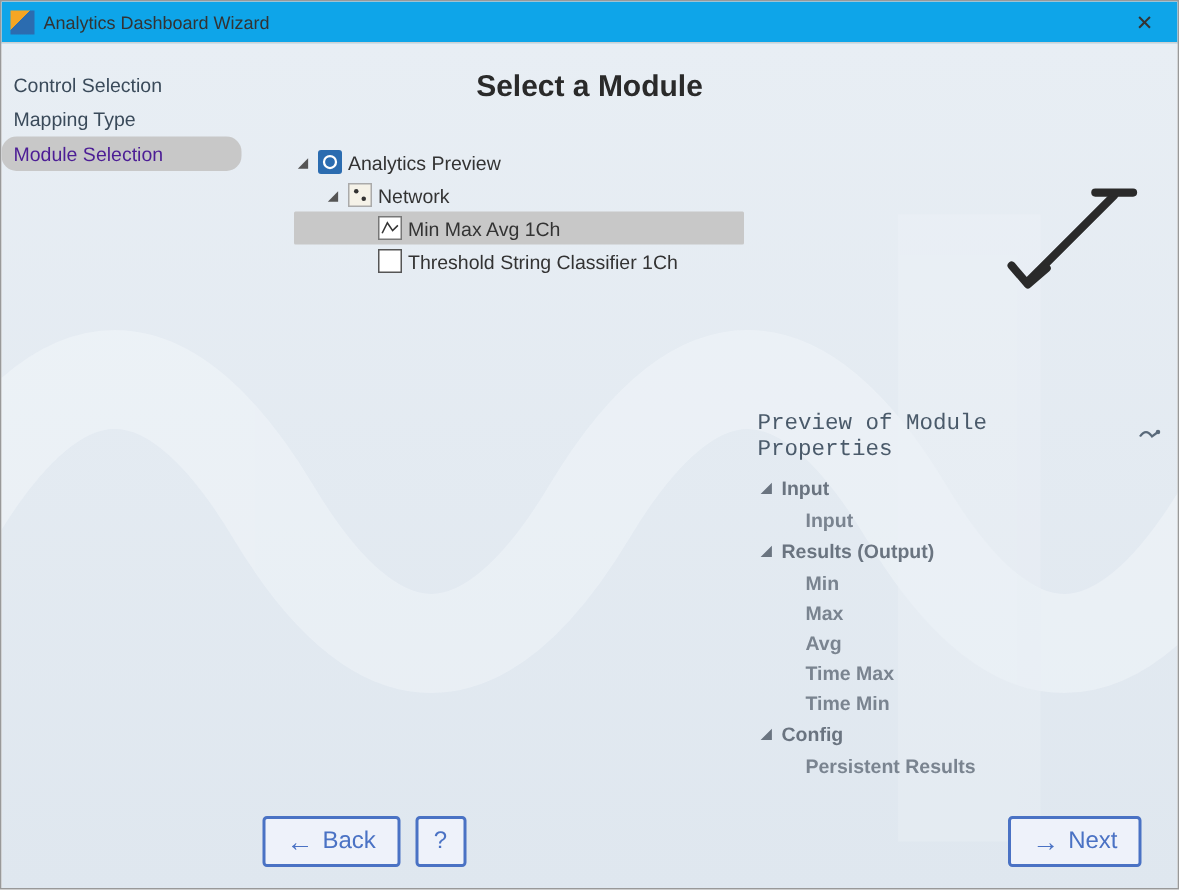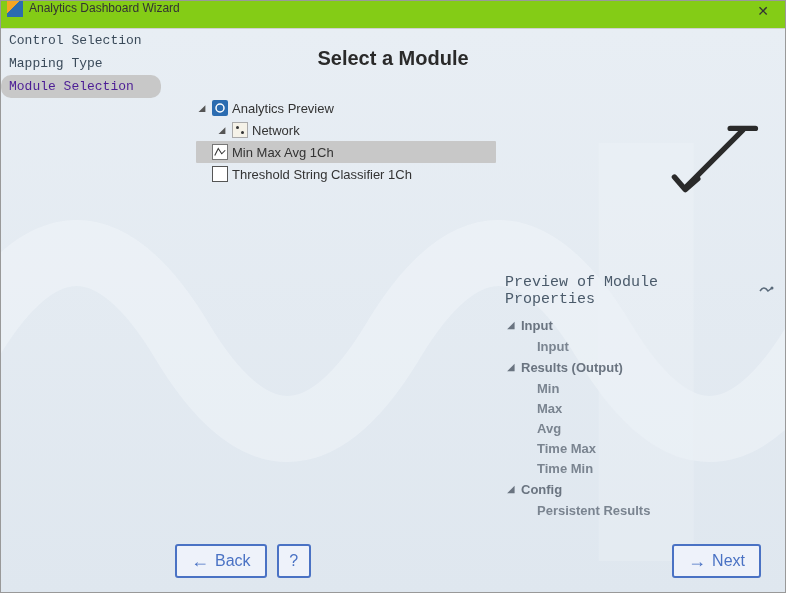--- a/index.html
+++ b/index.html
@@ -9,23 +9,23 @@
     background: #fff;
     width: 786px;
     height: 593px;
     overflow: hidden;
     position: relative;
     border: 1px solid #999;
   }
   .titlebar {
     height: 28px;
     display: flex;
-    align-items: flex-start;
+    align-items: center;
     padding: 0 6px;
-    background: #84cc16;
+    background: #0ea5e9;
     border-bottom: 1px solid #d0d0d0;
   }
   .titlebar .icon {
     width: 16px; height: 16px;
     background: linear-gradient(135deg, #f5a623 40%, #2b6cb0 40%);
     margin-right: 6px;
     display: inline-block;
   }
   .titlebar .title { flex: 1; font-size: 12px; color: #333; }
   .titlebar .close {
@@ -41,23 +41,22 @@
   }
   .wave-bg {
     position: absolute;
     left: -30px; right: -30px; top: 70px; bottom: 0;
     opacity: 0.35;
     pointer-events: none;
   }
   .wave-bg svg { width: 100%; height: 100%; }
   .step-list {
     position: absolute;
-    left: 0; top: 0;
+    left: 0; top: 16px;
     width: 160px;
-    font-family: Liberation Mono, monospace;
   }
   .step-item {
     padding: 4px 8px;
     font-size: 13px;
     color: #3a4a5a;
     cursor: pointer;
   }
   .step-item.selected {
     background: #c8c8c8;
     color: #4c1d95;
@@ -101,21 +100,21 @@
     display: inline-flex;
     align-items: center; justify-content: center;
     font-size: 10px;
   }
   .tree-row.selected {
     background: #c8c8c8;
     border-radius: 1px;
   }
   .ind1 { padding-left: 0; }
   .ind2 { padding-left: 20px; }
-  .ind3 { }
+  .ind3 { padding-left: 40px; }
   .icon-project {
     background: #2b6cb0;
     color: #fff;
     width: 16px; height: 16px;
     border-radius: 2px;
   }
   .icon-network {
     background: #f5f2e8;
     border: 1px solid #aaa;
     width: 16px; height: 16px;

